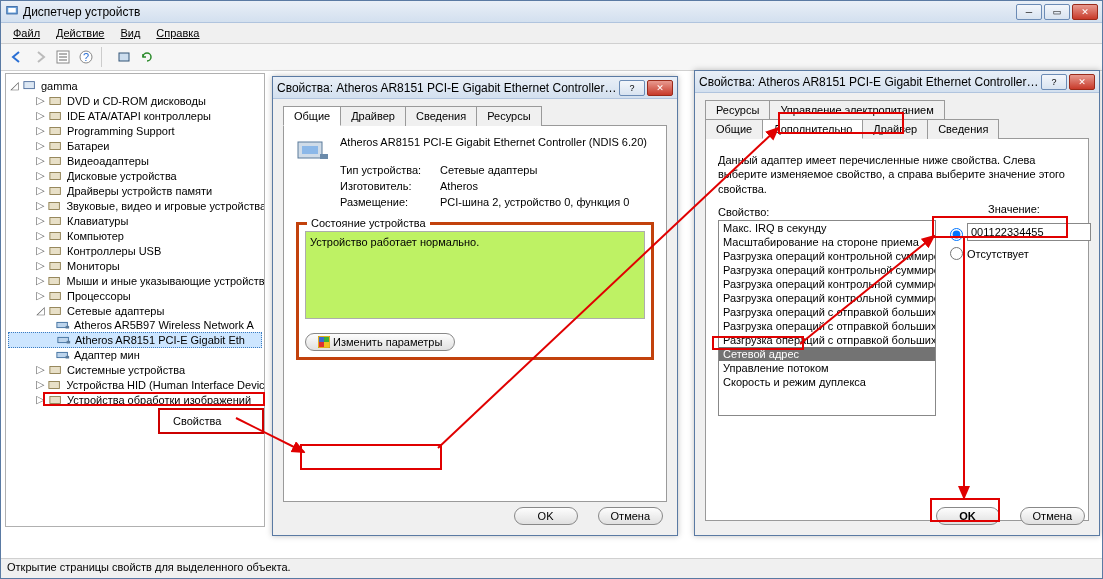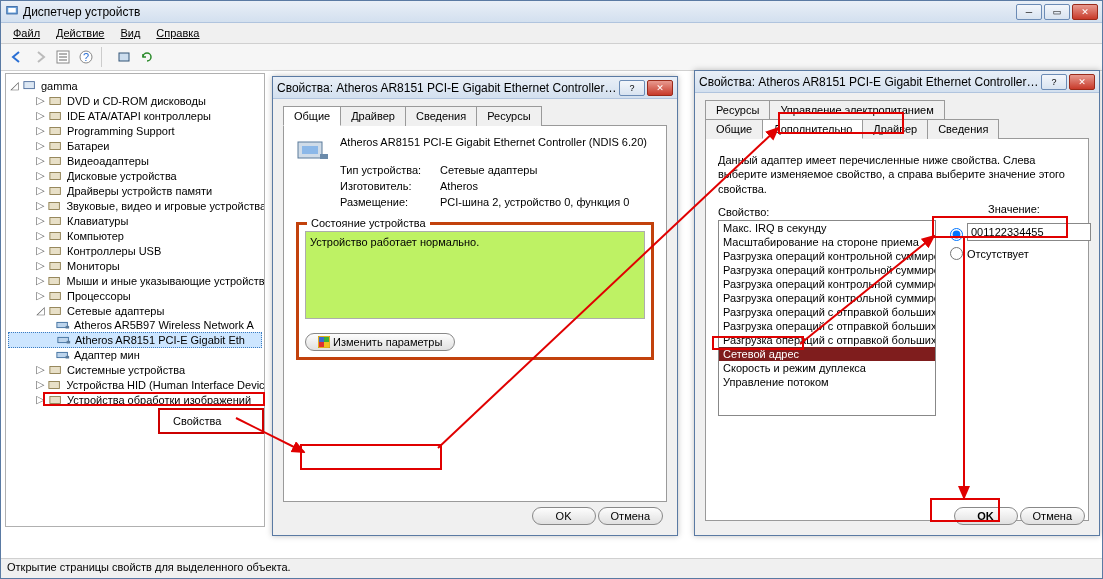--- a/index.html
+++ b/index.html
@@ -42,30 +42,30 @@
 .tab.active { background: #fff; border-bottom: 1px solid #fff; z-index: 1; }
 .tabpage { background: #fff; border: 1px solid #9a9a9a; border-top: none; padding: 10px 12px; height: 376px; position: relative; }
 .devicon { position: absolute; left: 12px; top: 10px; width: 34px; height: 30px; }
 .devname { margin-left: 44px; margin-bottom: 16px; }
 .row { display: flex; margin: 4px 0 4px 44px; }
 .row .k { width: 100px; }
 .groupbox { border: 3px solid #c2410c; margin-top: 14px; padding: 6px; position: relative; }
 .groupbox .legend { position: absolute; top: -8px; left: 8px; background: #fff; padding: 0 4px; }
 .statusbox { width: 100%; height: 88px; border: 1px solid #adadad; background: #bef264; padding: 4px; resize: none; font-family: inherit; }
 .btn { padding: 2px 12px; border: 1px solid #888; background: linear-gradient(#fdfdfd,#e0e0e0); cursor: pointer; border-radius: 9px; min-width: 64px; }
-.dlg-foot { position: absolute; right: 14px; bottom: 10px; display: flex; gap: 2px; }
+.dlg-foot { position: absolute; right: 14px; bottom: 10px; display: flex; gap: 20px; }
 
 
 #dlg2 { left: 694px; top: 70px; width: 406px; height: 466px; z-index: 10; }
 #dlg2 .tabpage { height: 382px; }
 .desc { margin: 4px 0 10px; line-height: 1.3; }
 .proplbl { margin-bottom: 2px; }
 .propbox { width: 218px; height: 196px; border: 1px solid #888; background: #fff; overflow-y: auto; overflow-x: hidden; }
 .propbox .pi { padding: 1px 4px; white-space: nowrap; cursor: pointer; }
-.propbox .pi.sel { background: #7f1d1d; color: #fff; }
+.propbox .pi.sel { background: #737373; color: #fff; }
 .valcol { position: absolute; left: 244px; top: 64px; width: 128px; }
 .radio { display: flex; align-items: flex-end; gap: 4px; margin-bottom: 6px; }
 .valinput { width: 124px; border: 1px solid #888; padding: 2px 3px; }
 
 
 .redbox { position: absolute; border: 2px solid #e00000; pointer-events: none; z-index: 50; }
 svg.arrow { position: absolute; z-index: 60; pointer-events: none; }
 
 
 .svg-ic { width: 14px; height: 12px; }
@@ -384,22 +384,22 @@
               <div class="pi">Макс. IRQ в секунду</div>
               <div class="pi">Масштабирование на стороне приема</div>
               <div class="pi">Разгрузка операций контрольной суммирования</div>
               <div class="pi">Разгрузка операций контрольной суммирования</div>
               <div class="pi">Разгрузка операций контрольной суммирования</div>
               <div class="pi">Разгрузка операций контрольной суммирования</div>
               <div class="pi">Разгрузка операций с отправкой больших пакетов</div>
               <div class="pi">Разгрузка операций с отправкой больших пакетов</div>
               <div class="pi">Разгрузка операций с отправкой больших пакетов</div>
               <div class="pi sel">Сетевой адрес</div>
+              <div class="pi">Управление потоком</div>
               <div class="pi">Скорость и режим дуплекса</div>
-              <div class="pi">Управление потоком</div>
             </div>
         </div>
       </div>
       <div class="valcol">
         <div class="proplbl" style="text-align:center">Значение:</div>
         <div style="height:6px"></div>
         <label class="radio">
             <input type="radio" checked="" style="">
             <input class="valinput" value="001122334455" style="">
           </label>

